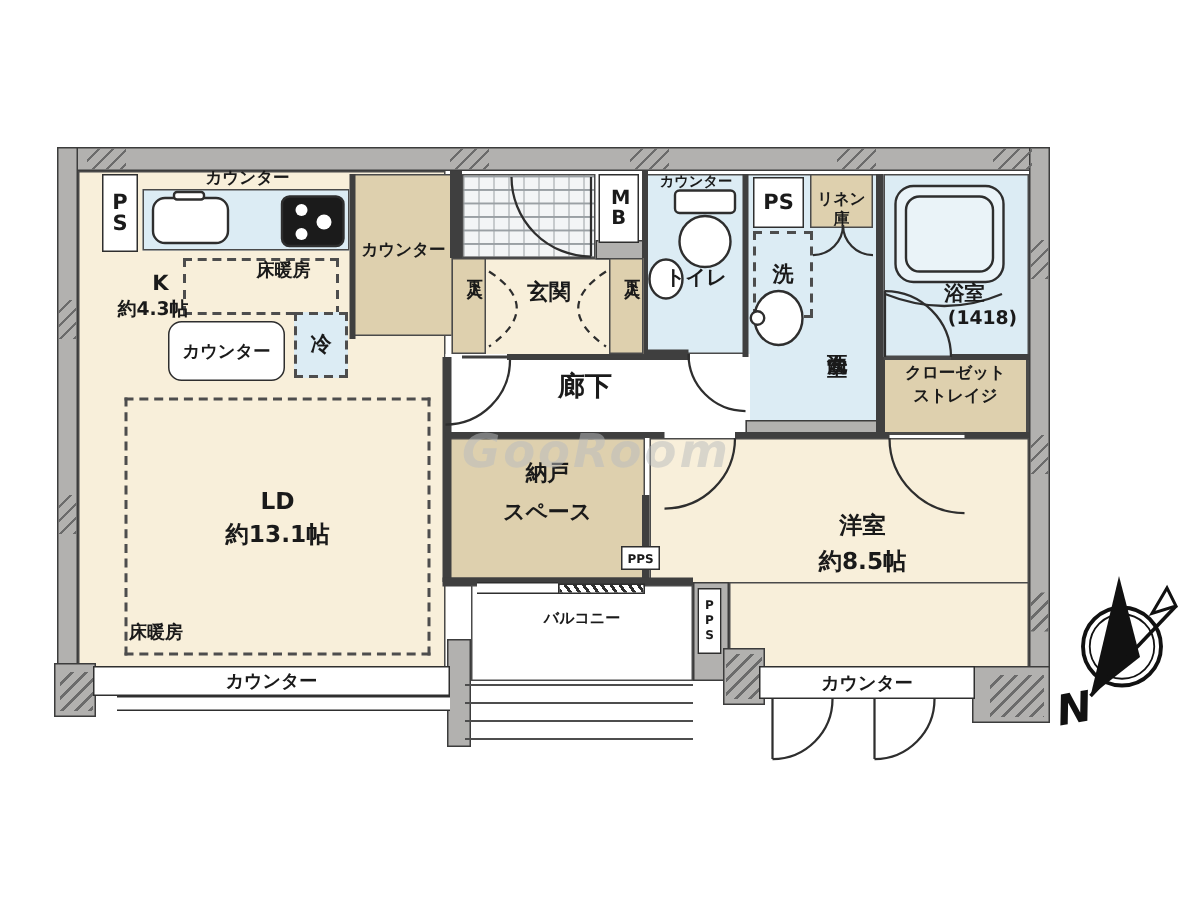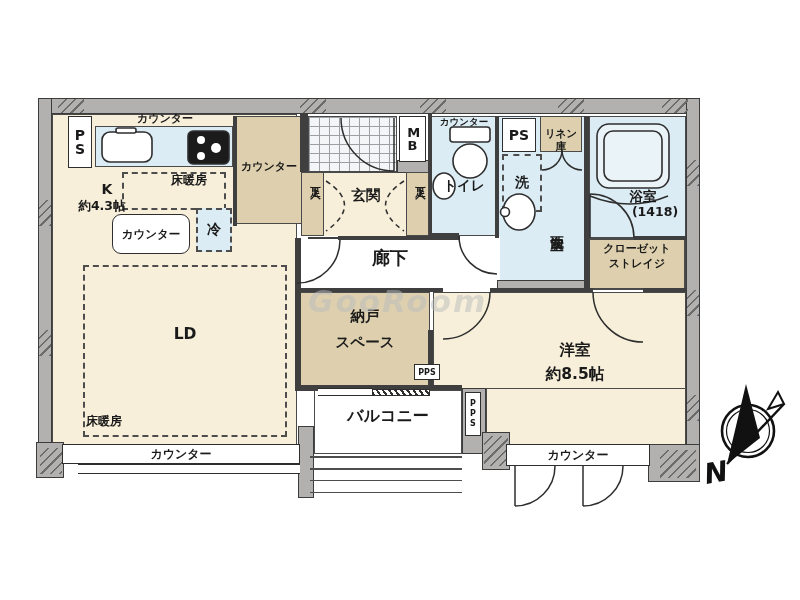--- a/index.html
+++ b/index.html
@@ -201,22 +201,23 @@
   <div class="lbl vert" style="left:408px;top:178px;width:19px;font-size:10.5px;">下足入</div>
   <div class="lbl" style="left:432px;top:117px;width:64px;font-size:9.5px;">カウンター</div>
   <div class="lbl" style="left:432px;top:178px;width:64px;font-size:13.5px;">トイレ</div>
   <div class="lbl vert" style="left:549px;top:186px;height:80px;font-size:13.5px;">洗面室</div>
   <div class="lbl" style="left:604px;top:189px;width:78px;font-size:13.5px;">浴室</div>
   <div class="lbl" style="left:616px;top:205px;width:78px;font-size:12.5px;">(1418)</div>
   <div class="lbl" style="left:358px;top:248px;width:64px;font-size:18px;">廊下</div>
   <div class="lbl" style="left:590px;top:243px;width:94px;font-size:11px;">クローゼット</div>
   <div class="lbl" style="left:590px;top:258px;width:94px;font-size:11px;">ストレイジ</div>
   <div class="lbl" style="left:150px;top:326px;width:70px;font-size:15.5px;">LD</div>
+  <div class="lbl" style="left:130px;top:348px;width:110px;font-size:15.5px;">約13.1帖</div>
   <div class="lbl" style="left:86px;top:415px;width:58px;font-size:12px;text-align:left;">床暖房</div>
   <div class="lbl" style="left:310px;top:308px;width:110px;font-size:14.5px;">納戸</div>
   <div class="lbl" style="left:310px;top:334px;width:110px;font-size:14.5px;">スペース</div>
   <div class="lbl" style="left:538px;top:342px;width:74px;font-size:15.5px;">洋室</div>
   <div class="lbl" style="left:528px;top:366px;width:94px;font-size:15.5px;">約8.5帖</div>
-  <div class="lbl" style="left:330px;top:407px;width:116px;font-size:16px;">バルコニー</div>
+  <div class="lbl" style="left:330px;top:407px;width:116px;font-size:10px;">バルコニー</div>
 
   <div class="wm" style="left:308px;top:283px;">GooRoom</div>
 
 </div>
 
 </body></html>

